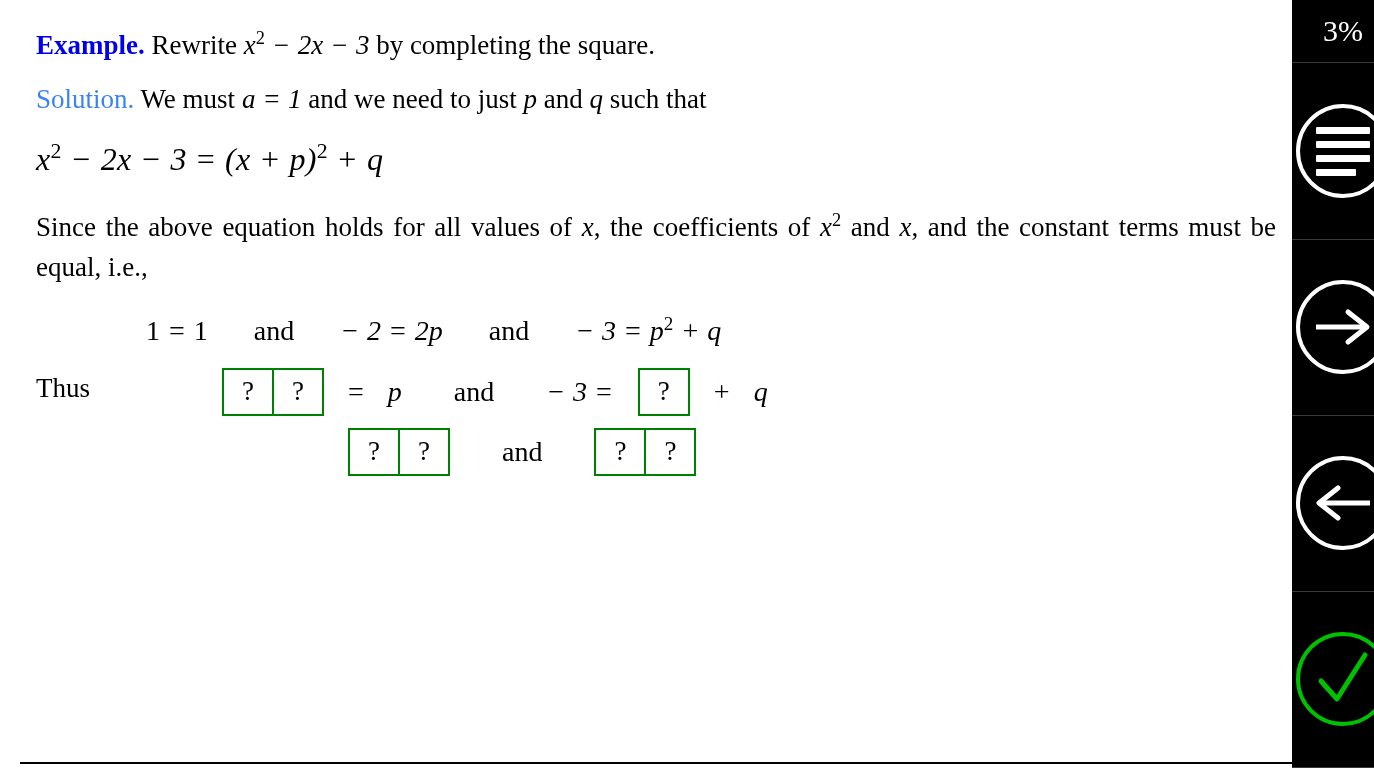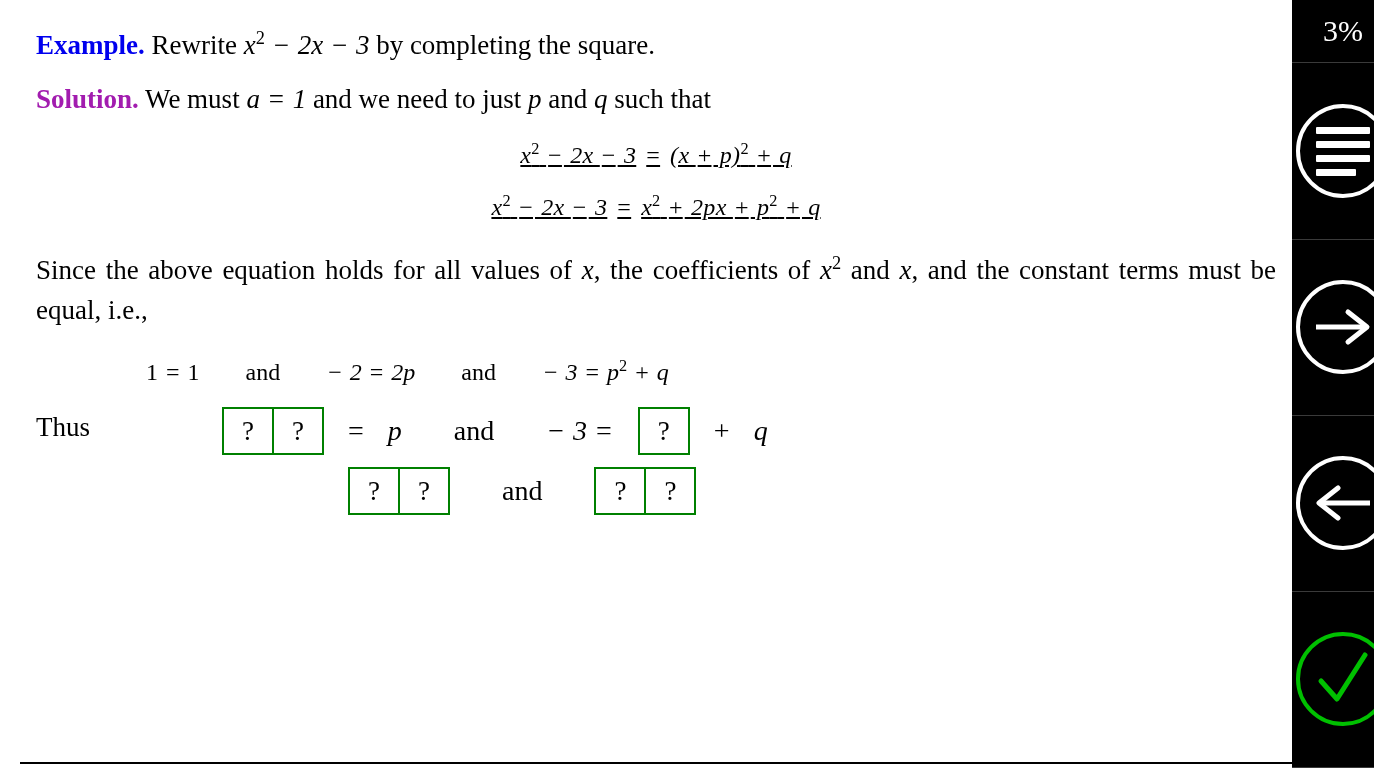--- a/index.html
+++ b/index.html
@@ -44,22 +44,22 @@
     text-align: justify;
     text-justify: inter-word;
   }
   .para.first { margin-top: 4px; }
 
   .kw-example {
     color: #0000EE;
     font-weight: bold;
   }
   .kw-solution {
-    color: #a21caf;
-    font-weight: bold;
+    color: #3b82f6;
+    font-weight: normal;
   }
 
   .math {
     font-family: "Liberation Serif", serif;
     font-style: italic;
   }
   .mathup {
     font-family: "Liberation Serif", serif;
     font-style: normal;
   }
@@ -67,30 +67,28 @@
     font-style: normal;
     padding: 0 2px;
   }
   sup.pownum {
     font-size: 0.68em;
     vertical-align: super;
     font-style: normal;
   }
 
   .display {
-    font-size: 24px;
-    text-align: center;
+    font-size: 32px;
     margin: 20px 0 22px 0;
     letter-spacing: 0.3px;
-    text-decoration: underline;
   }
   .display .wide { padding: 0 10px; }
 
   .eqrow {
-    font-size: 24px;
+    font-size: 28px;
     margin: 26px 0 26px 0;
     padding-left: 110px;
     white-space: nowrap;
   }
   .eqrow .gap { display: inline-block; width: 46px; }
 
   .thus {
     font-size: 27px;
     margin: 26px 0 0 0;
   }
@@ -203,23 +201,20 @@
         <span class="kw-solution">Solution.</span>
         <span>We must </span>
         <span class="math">a <span class="op">=</span> 1</span><span> and we need to just </span><span class="math">p</span><span> and </span><span class="math">q</span><span> such that</span>
       </p>
 
       <div class="display">
         <span class="math">x<sup class="pownum">2</sup> <span class="op">−</span> 2x <span class="op">−</span> 3</span><span class="wide op">=</span><span class="math">(x <span class="op">+</span> p)<sup class="pownum">2</sup> <span class="op">+</span> q</span>
       </div>
 
 
-      <div class="display">
-        <span class="math">x<sup class="pownum">2</sup> <span class="op">−</span> 2x <span class="op">−</span> 3</span><span class="wide op">=</span><span class="math">x<sup class="pownum">2</sup> <span class="op">+</span> 2px <span class="op">+</span> p<sup class="pownum">2</sup> <span class="op">+</span> q</span>
-      </div>
 
       <p class="para">
         <span>Since the above equation holds for all values of <span class="math">x</span>, the coefficients</span>
         <span>of <span class="math">x<sup class="pownum">2</sup></span> and <span class="math">x</span>, and the constant terms must be equal, i.e.,</span>
       </p>
 
       <div class="eqrow">
         <span class="mathup">1 <span class="op">=</span> 1</span><span class="gap"></span><span class="mathup">and</span><span class="gap"></span><span class="math"><span class="op">−</span> 2 <span class="op">=</span> 2p</span><span class="gap"></span><span class="mathup">and</span><span class="gap"></span><span class="math"><span class="op">−</span> 3 <span class="op">=</span> p<sup class="pownum">2</sup> <span class="op">+</span> q</span>
       </div>
 

